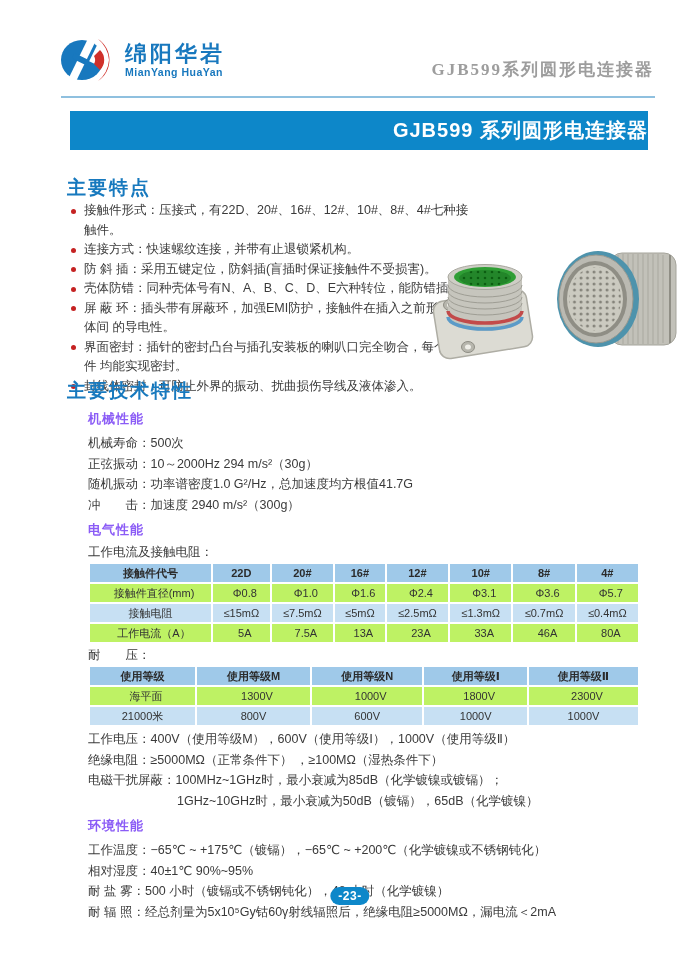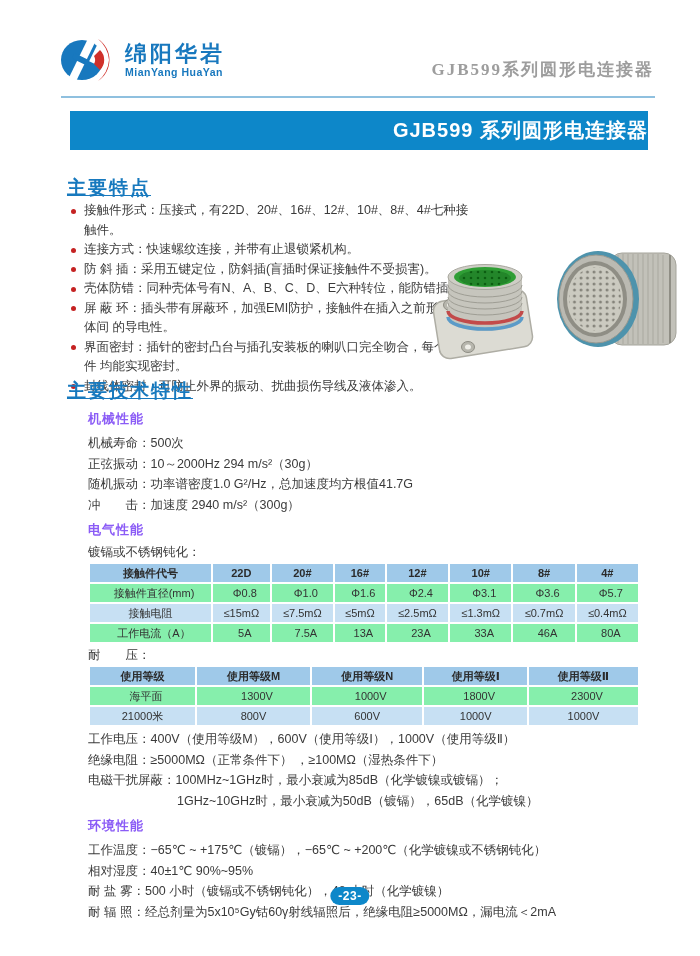--- a/index.html
+++ b/index.html
@@ -19,21 +19,21 @@
     font-size:17px;font-weight:bold;color:#9d9d9d;letter-spacing:2px;margin-left:11px;
   }
   .header-rule{position:absolute;left:61px;right:45px;top:96px;height:0;border-top:2px solid #8fc0df;}
   
   .banner{
     position:absolute;left:70px;right:52px;top:111px;height:39px;background:#0d87c9;
     display:flex;align-items:center;justify-content:flex-end;
     color:#ffffff;font-size:20px;font-weight:bold;letter-spacing:1px;
   }
   
-  .sec-heading{position:absolute;left:67px;font-size:19px;font-weight:bold;color:#1779be;letter-spacing:2px;text-decoration:underline;}
+  .sec-heading{position:absolute;left:67px;font-size:19px;font-weight:bold;color:#1779be;letter-spacing:2px;}
   .sec-heading.features{top:175px;}
   .sec-heading.tech{top:378px;}
   
   .features-list{position:absolute;left:70px;top:201px;width:402px;margin:0;padding:0;}
   .features-list li{
     list-style:none;position:relative;padding-left:14px;
     font-size:12.5px;line-height:19.5px;color:#3a3a3a;
   }
   .features-list li::before{
     content:"";position:absolute;left:1px;top:7.5px;width:5px;height:5px;border-radius:50%;background:#c52222;
@@ -43,21 +43,21 @@
   
   .tech-body{position:absolute;left:88px;top:404px;width:552px;}
   .subheading{font-size:13px;font-weight:bold;color:#8b5cf6;letter-spacing:1px;margin:6px 0 5px 0;}
   .tline{font-size:12.5px;line-height:20.5px;color:#3a3a3a;}
   .tlabel{font-size:12.5px;color:#3a3a3a;margin:3px 0 1px 0;}
   .tline.indent{padding-left:89px;}
   
   table.spec{border-collapse:separate;border-spacing:2px;width:100%;margin:1px 0 2px 0;}
   table.spec td{text-align:center;font-size:11px;color:#333;padding:3px 1px;line-height:12px;}
   tr.hdr td{background:#9fc9e9;font-weight:bold;color:#2b2b2b;}
-  tr.light td{background:#86efac;padding-left:8px;}
+  tr.light td{background:#bef264;padding-left:8px;}
   tr.mid td{background:#c7e0f3;}
   
   .page-badge{
     position:absolute;left:50%;top:887px;transform:translateX(-50%);
     background:#0d87c9;color:#fff;font-size:12px;font-weight:bold;
     padding:2px 8px;border-radius:9px;letter-spacing:.5px;
   }
 </style>
 </head>
 <body>
@@ -158,21 +158,21 @@
 
   <div class="tech-body">
 
     <div class="subheading">机械性能</div>
     <div class="tline">机械寿命：500次</div>
     <div class="tline">正弦振动：10～2000Hz  294 m/s²（30g）</div>
     <div class="tline">随机振动：功率谱密度1.0 G²/Hz，总加速度均方根值41.7G</div>
     <div class="tline">冲　　击：加速度 2940 m/s²（300g）</div>
 
     <div class="subheading">电气性能</div>
-    <div class="tlabel">镀镉或不锈钢钝化：</div>
+    <div class="tlabel">工作电流及接触电阻：</div>
 
     <table class="spec">
       <colgroup>
           <col style="width:121px">
         </colgroup>
       <tbody>
           <tr class="hdr">
         <td>接触件代号</td>
         <td>22D</td>
         <td>20#</td>

